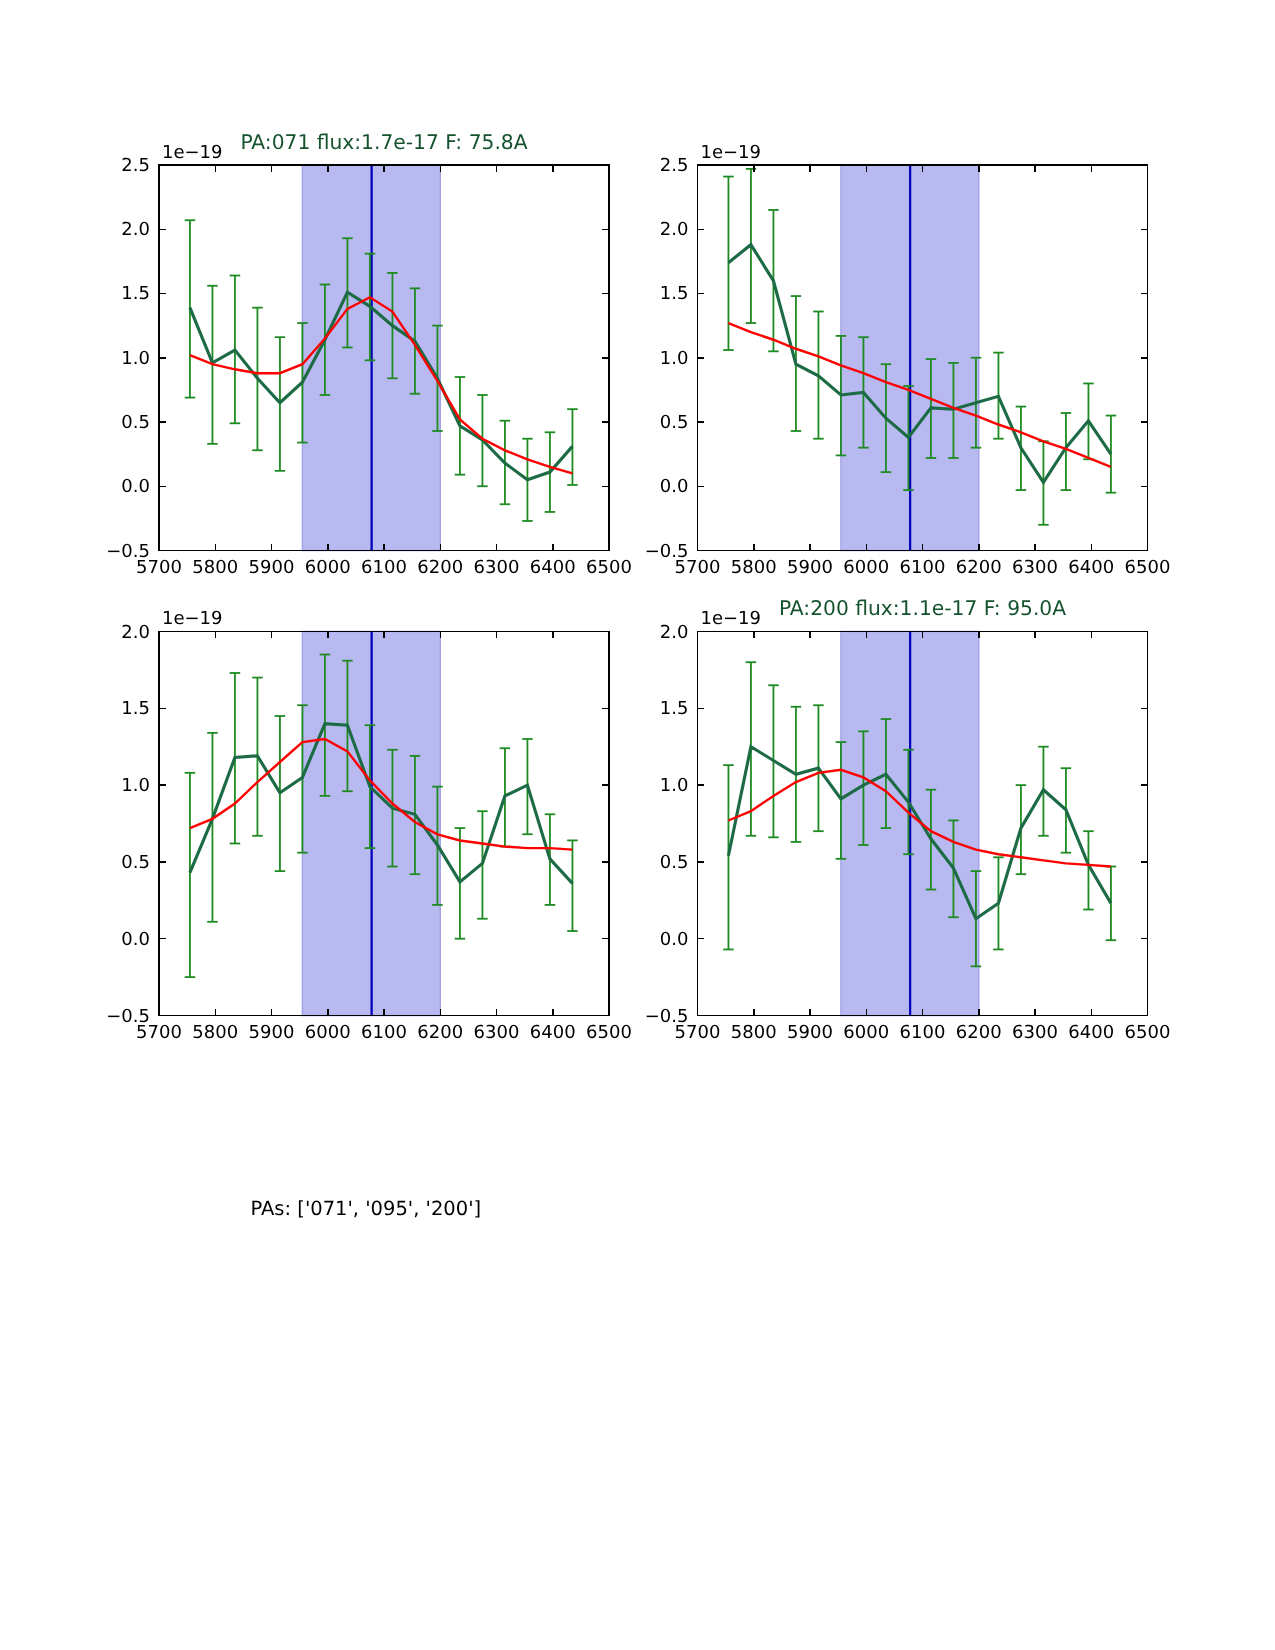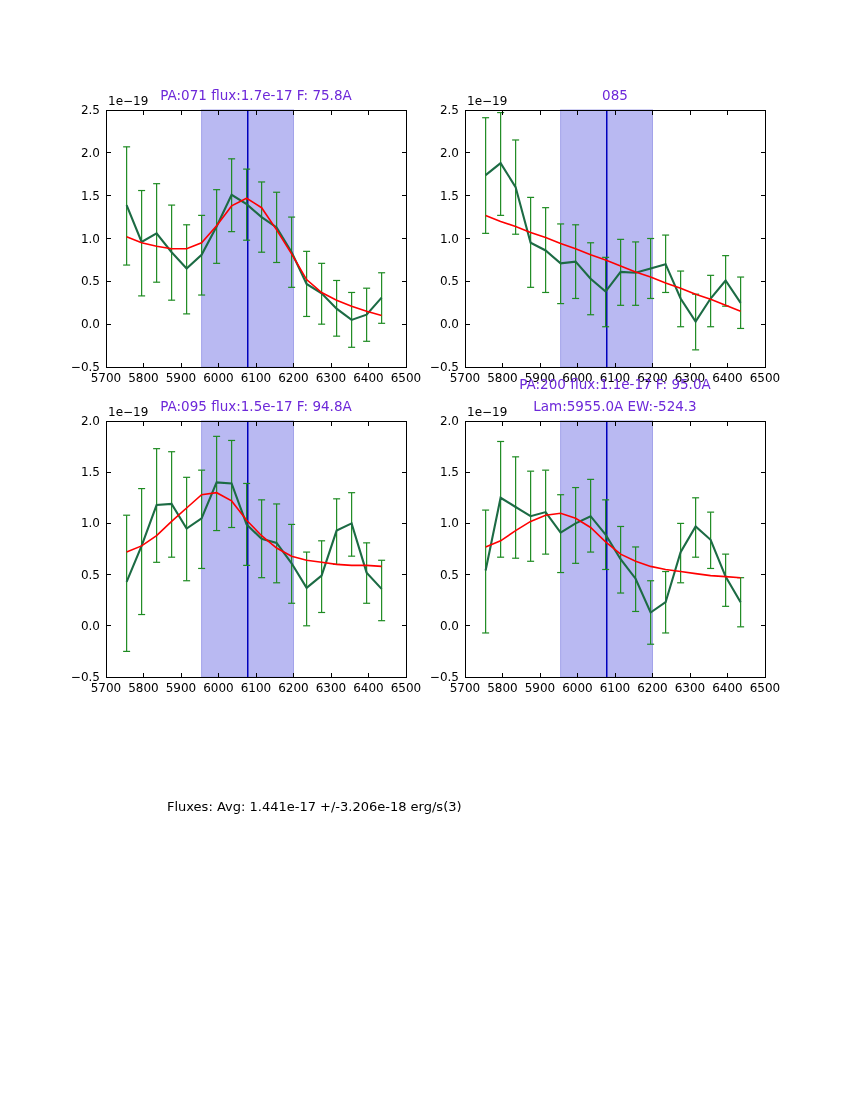--- a/index.html
+++ b/index.html
@@ -5,21 +5,21 @@
   html, body { margin:0; padding:0; background:#ffffff; }
   .figure {
     position:relative; width:850px; height:1100px; background:#ffffff;
     font-family:"DejaVu Sans","Liberation Sans",sans-serif; color:#000;
     overflow:hidden;
   }
   .figure svg { position:absolute; left:0; top:0; }
   svg text { font-family:"DejaVu Sans","Liberation Sans",sans-serif; }
   .title-block {
     position:absolute; width:300px; text-align:center;
-    font-size:13.5px; line-height:22px; color:#6d28d9; white-space:nowrap;
+    font-size:13.5px; line-height:22px; color:#14532d; white-space:nowrap;
   }
   #title-0 { left:106px; bottom:994px; }
   #title-1 { left:465px; bottom:994px; }
   #title-2 { left:106px; bottom:683px; }
   #title-3 { left:465px; bottom:683px;margin-top:11px; }
   .offset-label { position:absolute; font-size:12px; color:#000;text-align:right; }
   #off-0 { left:108px; top:94px; }
   #off-1 { left:467px; top:94px; }
   #off-2 { left:108px; top:405px; }
   #off-3 { left:467px; top:405px; }
@@ -461,35 +461,29 @@
         <text x="459" y="476.2" text-anchor="end" font-size="12" fill="#000000">1.5</text>
         <line x1="465" x2="469.5" y1="421" y2="421" stroke="#000000" stroke-width="1" shape-rendering="crispEdges"></line>
         <line x1="765" x2="760.5" y1="421" y2="421" stroke="#000000" stroke-width="1" shape-rendering="crispEdges"></line>
         <text x="459" y="425" text-anchor="end" font-size="12" fill="#000000">2.0</text>
       </g>
     </svg>
 
   <div class="title-block" id="title-0">
     <div>PA:071 flux:1.7e-17 F: 75.8A</div>
   </div>
-  <div class="title-block" id="title-1">
-    <div>085</div>
-
-  </div>
   <div class="title-block" id="title-2">
-    <div>PA:095 flux:1.5e-17 F: 94.8A</div>
   </div>
   <div class="title-block" id="title-3">
     <div>PA:200 flux:1.1e-17 F: 95.0A</div>
-    <div>Lam:5955.0A EW:-524.3</div>
   </div>
 
   <div class="offset-label" id="off-0">1e−19</div>
   <div class="offset-label" id="off-1">1e−19</div>
   <div class="offset-label" id="off-2">1e−19</div>
   <div class="offset-label" id="off-3">1e−19</div>
 
   <div class="summary">
-    <div>Fluxes: Avg: 1.441e-17 +/-3.206e-18 erg/s(3)</div>
+    <div>PAs: ['071', '095', '200']</div>
     
     
   </div>
 </div>
 
 </body></html>

